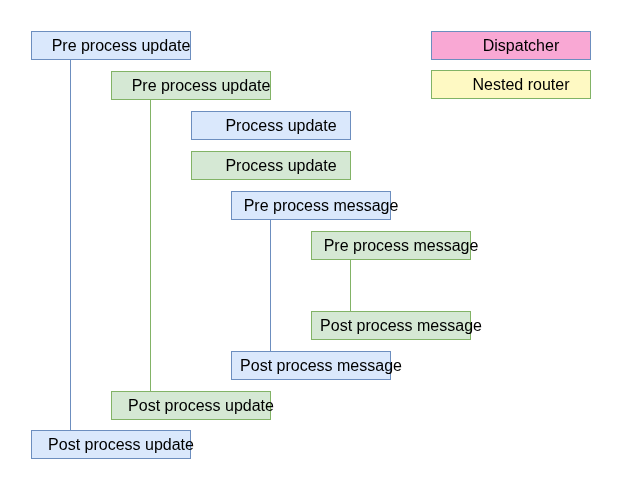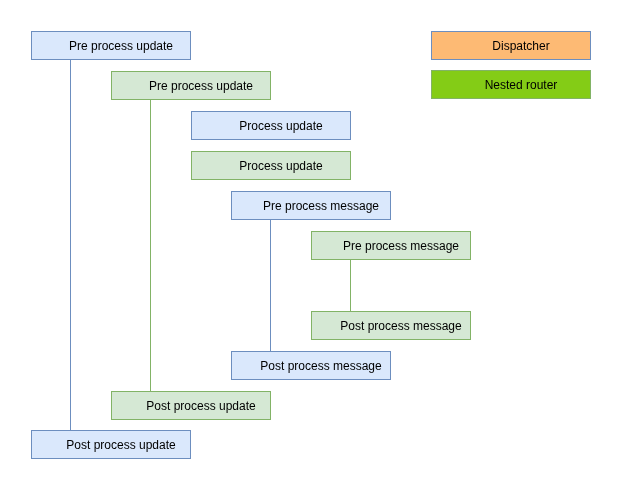--- a/index.html
+++ b/index.html
@@ -13,21 +13,21 @@
     background: #ffffff;
     font-family: "Liberation Sans", sans-serif;
   }
   .node {
     position: absolute;
     box-sizing: border-box;
     border: 1px solid #000;
     display: flex;
     align-items: center;
     justify-content: center;
-    font-size: 12px;
+    font-size: 16px;
     line-height: 1;
     color: #000000;
     white-space: nowrap;
     text-align: center;
     padding-left: 20px;
   }
   .connector {
     position: absolute;
     width: 1px;
   }
@@ -43,15 +43,15 @@
     <div class="node" style="left: 31px; top: 31px; width: 160px; height: 29px; background: rgb(218, 232, 252); border-color: rgb(108, 142, 191);">Pre process update</div>
     <div class="node" style="left: 111px; top: 71px; width: 160px; height: 29px; background: rgb(213, 232, 212); border-color: rgb(130, 179, 102);">Pre process update</div>
     <div class="node" style="left: 191px; top: 111px; width: 160px; height: 29px; background: rgb(218, 232, 252); border-color: rgb(108, 142, 191);">Process update</div>
     <div class="node" style="left: 191px; top: 151px; width: 160px; height: 29px; background: rgb(213, 232, 212); border-color: rgb(130, 179, 102);">Process update</div>
     <div class="node" style="left: 231px; top: 191px; width: 160px; height: 29px; background: rgb(218, 232, 252); border-color: rgb(108, 142, 191);">Pre process message</div>
     <div class="node" style="left: 311px; top: 231px; width: 160px; height: 29px; background: rgb(213, 232, 212); border-color: rgb(130, 179, 102);">Pre process message</div>
     <div class="node" style="left: 311px; top: 311px; width: 160px; height: 29px; background: rgb(213, 232, 212); border-color: rgb(130, 179, 102);">Post process message</div>
     <div class="node" style="left: 231px; top: 351px; width: 160px; height: 29px; background: rgb(218, 232, 252); border-color: rgb(108, 142, 191);">Post process message</div>
     <div class="node" style="left: 111px; top: 391px; width: 160px; height: 29px; background: rgb(213, 232, 212); border-color: rgb(130, 179, 102);">Post process update</div>
     <div class="node" style="left: 31px; top: 430px; width: 160px; height: 29px; background: rgb(218, 232, 252); border-color: rgb(108, 142, 191);">Post process update</div>
-    <div class="node" style="left: 431px; top: 31px; width: 160px; height: 29px; background: #fdba74; border-color: rgb(108, 142, 191);">Dispatcher</div>
-    <div class="node" style="left: 431px; top: 70px; width: 160px; height: 29px; background: #84cc16; border-color: rgb(130, 179, 102);">Nested router</div>
+    <div class="node" style="left: 431px; top: 31px; width: 160px; height: 29px; background: #f9a8d4; border-color: rgb(108, 142, 191);">Dispatcher</div>
+    <div class="node" style="left: 431px; top: 70px; width: 160px; height: 29px; background: #fef9c3; border-color: rgb(130, 179, 102);">Nested router</div>
   </div>
 
 </body></html>

